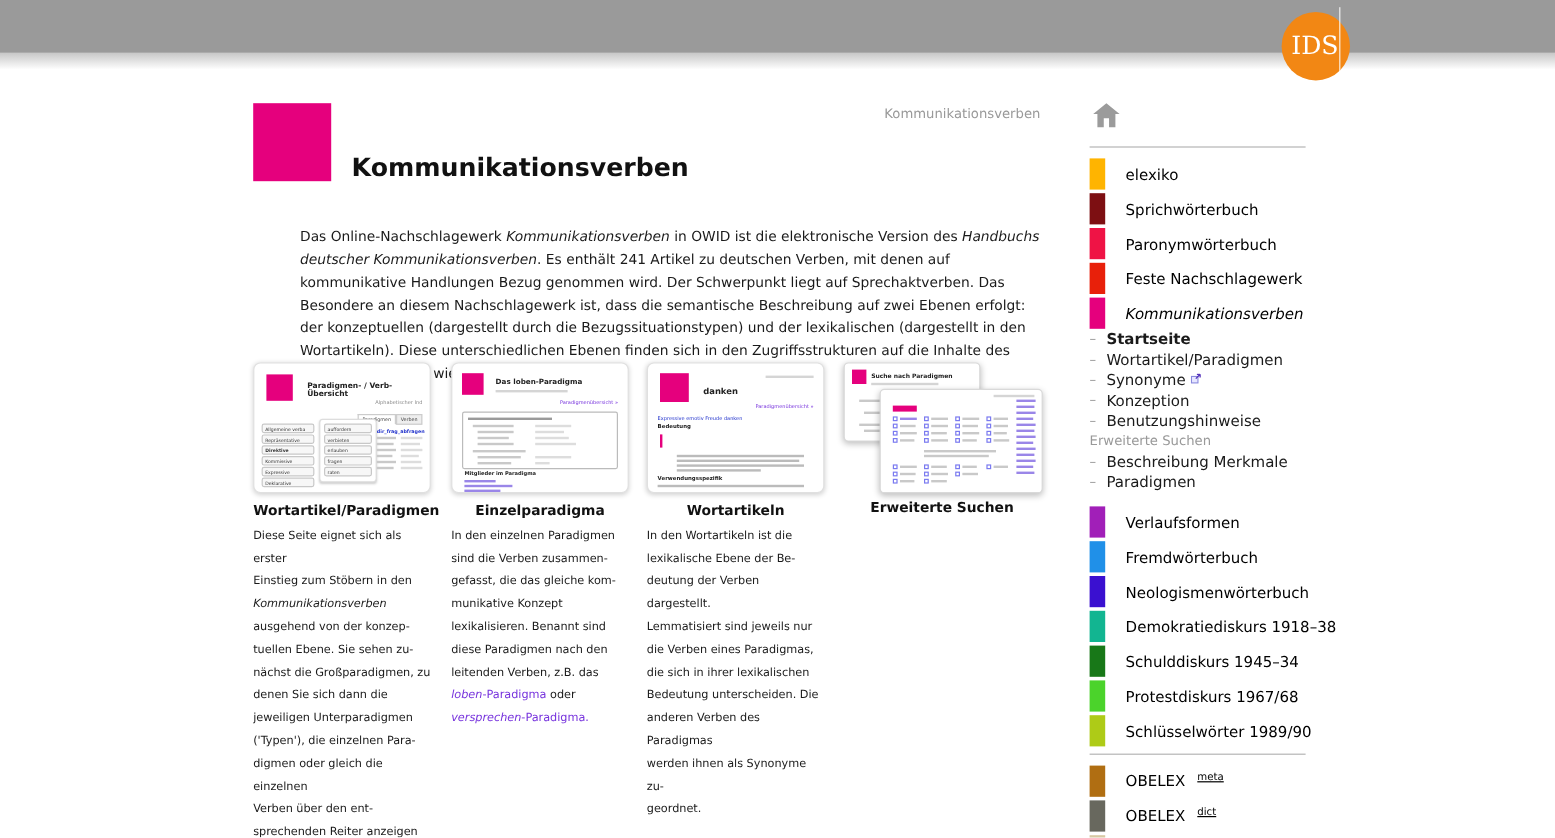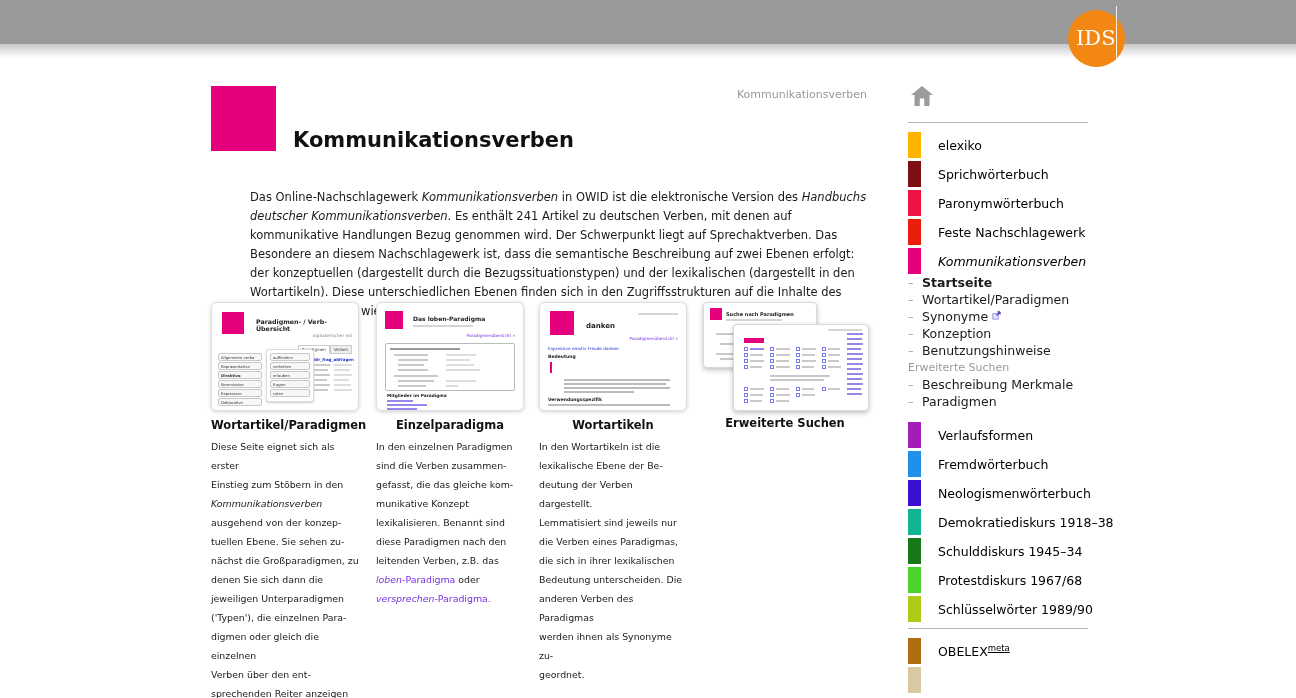--- a/index.html
+++ b/index.html
@@ -60,21 +60,21 @@
 
   
   .sidebar{position:absolute;left:908px;top:84px;width:182px;}
   .home{margin:0 0 10px 2px;cursor:pointer;width:24px;height:24px;}
   .hr{border:none;border-top:1px solid #b5b5b5;margin:0 0 9px 0;width:180px;}
   .hr2{border:none;border-top:1px solid #b5b5b5;margin:6px 0 9px 0;width:180px;}
   .nav-row{display:flex;align-items:center;height:26px;margin-bottom:3px;cursor:pointer;}
   .sq{width:13px;height:26px;margin-right:17px;flex:none;}
   .nav-label{font-size:12.5px;color:#000;white-space:nowrap;}
   .it-label{font-style:italic;}
-  .sup{font-size:8.5px;vertical-align:super;margin-left:0;text-decoration:underline;}
+  .sup{font-size:8.5px;vertical-align:super;margin-left:10px;text-decoration:underline;}
   .subnav{margin:-3px 0 12px 0;}
   .sub-row{display:flex;align-items:center;height:17px;font-size:12.5px;cursor:pointer;white-space:nowrap;}
   .dash{color:#999;width:14px;flex:none;font-size:11px;}
   .sub-bold{font-weight:bold;}
   .section-label{height:17px;font-size:11px;color:#999;display:flex;align-items:center;}
   .ext{display:inline-block;margin-left:4px;width:9px;height:9px;position:relative;top:-1px;}
 </style>
 </head>
 <body>
 
@@ -431,16 +431,20 @@
     <span class="nav-label">Schlüsselwörter 1989/90</span>
   </div>
 
   <hr class="hr2">
 
   <div class="nav-row">
     <span class="sq" style="background: rgb(176, 110, 18);"></span>
     <span class="nav-label"><span>OBELEX</span><span class="sup">meta</span></span>
   </div>
   <div class="nav-row">
+    <span class="sq" style="background: rgb(104, 104, 94);"></span>
+    <span class="nav-label"><span>OBELEX</span><span class="sup">dict</span></span>
+  </div>
+  <div class="nav-row">
     <span class="sq" style="background: rgb(216, 201, 163);"></span>
 
   </div>
 </div>
 
 </body></html>

